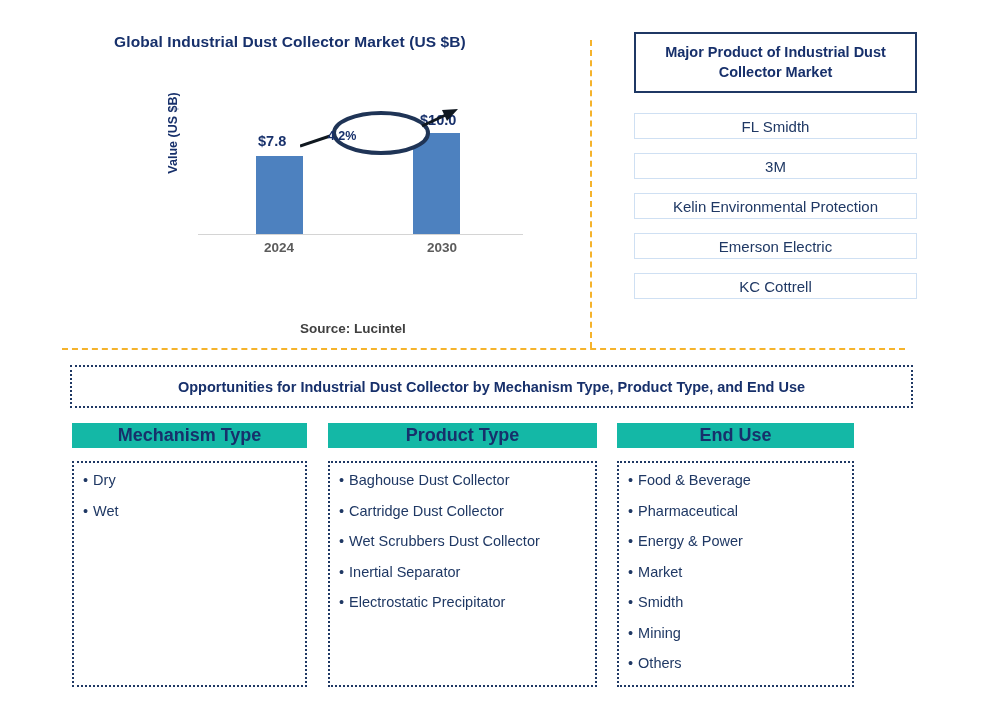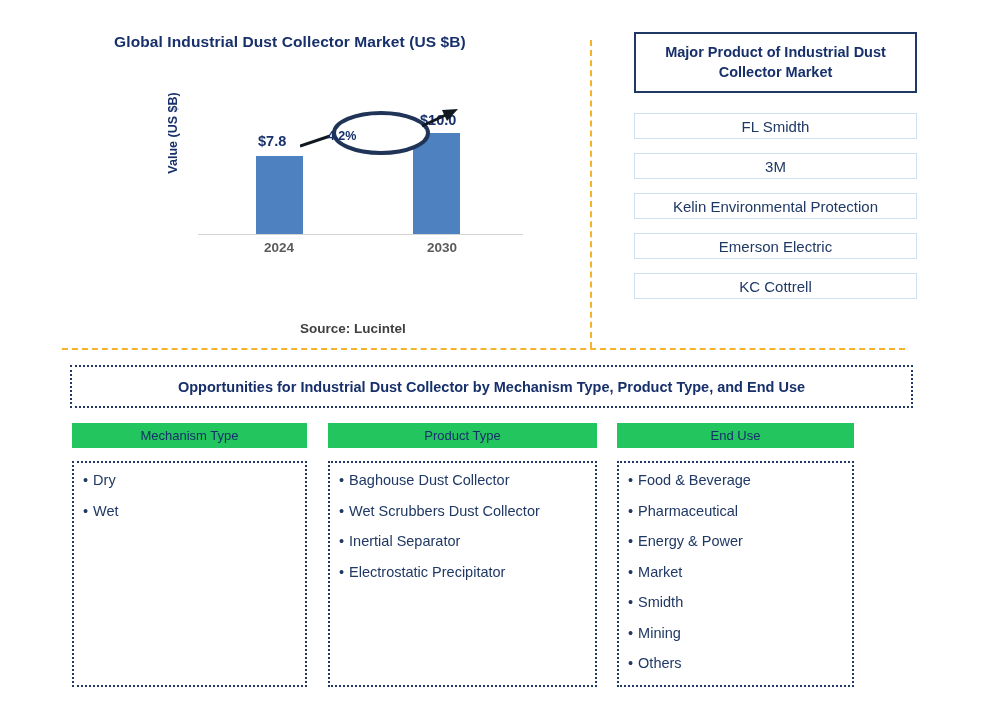--- a/index.html
+++ b/index.html
@@ -205,27 +205,27 @@
     font-weight: bold;
     color: #17306b;
   }
 
   
   .col {
     position: absolute;
     top: 423px;
   }
   .col-head {
-    background: #22c55e;
+    background: #14b8a6;
     height: 25px;
     display: flex;
     align-items: center;
     justify-content: center;
-    font-size: 13px;
-    font-weight: normal;
+    font-size: 18px;
+    font-weight: bold;
     color: #17306b;
   }
   .col-body {
     margin-top: 13px;
     border: 2px dotted #1f3864;
     box-sizing: border-box;
     height: 226px;
     padding: 10px 9px 0 9px;
   }
   .col-item {
@@ -304,20 +304,23 @@
     </div>
   </div>
 
   <div class="col col-prod">
     <div class="col-head">Product Type</div>
     <div class="col-body">
       <div class="col-item">
         <span class="bullet">•</span><span>Baghouse Dust Collector</span>
       </div>
       <div class="col-item">
+        <span class="bullet">•</span><span>Cartridge Dust Collector</span>
+      </div>
+      <div class="col-item">
         <span class="bullet">•</span><span>Wet Scrubbers Dust Collector</span>
       </div>
       <div class="col-item">
         <span class="bullet">•</span><span>Inertial Separator</span>
       </div>
       <div class="col-item">
         <span class="bullet">•</span><span>Electrostatic Precipitator</span>
       </div>
     </div>
   </div>

